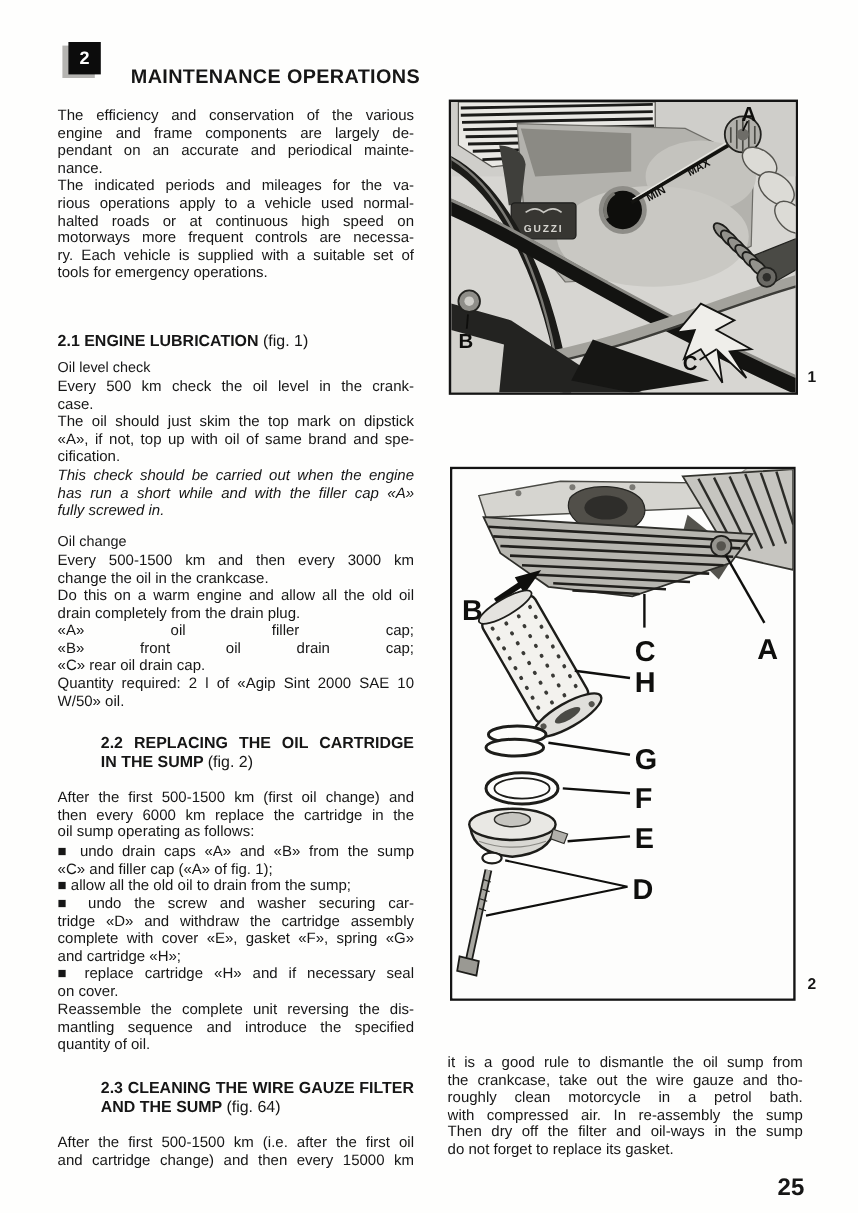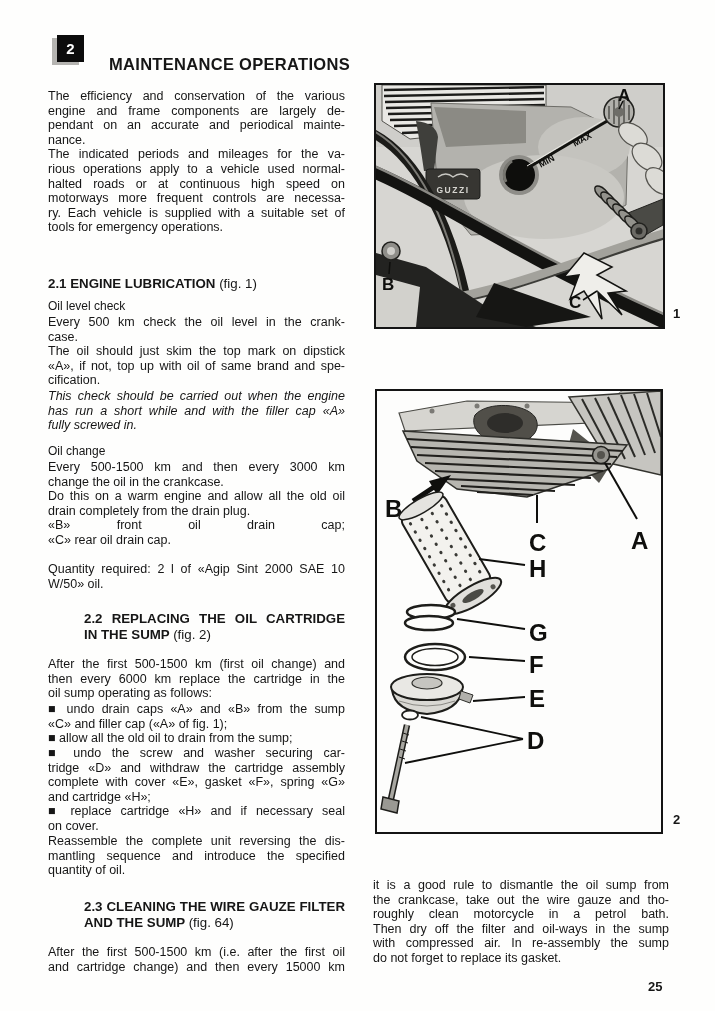--- a/index.html
+++ b/index.html
@@ -22,21 +22,21 @@
   .hl{overflow:hidden;max-height:16px;margin-left:36px;}
   .jfull{text-align:justify;text-align-last:justify;}
   
   .figframe{position:absolute;box-sizing:border-box;border:2px solid #141414;background:#fff;}
   .fig1{left:374px;top:83px;width:291px;height:246px;background:#d7d6d2;}
   .fig2{left:375px;top:389px;width:288px;height:445px;}
   .figframe svg{display:block;width:100%;height:100%;font-family:inherit;}
   .fignum{position:absolute;font-size:13px;font-weight:700;}
   .fignum1{left:673px;top:306px;}
   .fignum2{left:673px;top:812px;}
-  .pagenum{position:absolute;left:648px;top:979px;font-size:13px;font-weight:700;}
+  .pagenum{position:absolute;left:648px;top:979px;font-size:20px;font-weight:700;}
 </style>
 </head>
 <body>
 
 <div class="page">
 
   <div class="chapter-badge">2</div>
   <h1 class="page-title">MAINTENANCE OPERATIONS</h1>
 
   <section class="tb" style="top:89px">
@@ -77,20 +77,21 @@
   <h3 class="tb sh" style="top:444px">Oil change</h3>
   <div class="tb" style="top:460px">
       <div class="ln jl">Every 500-1500 km and then every 3000 km</div>
       <div class="ln">change the oil in the crankcase.</div>
     </div>
   <div class="tb" style="top:489px">
       <div class="ln jl">Do this on a warm engine and allow all the old oil</div>
       <div class="ln">drain completely from the drain plug.</div>
     </div>
   <div class="tb" style="top:518px">
+      <div class="ln jl">«A» oil filler cap;</div>
       <div class="ln jl">«B» front oil drain cap;</div>
       <div class="ln">«C» rear oil drain cap.</div>
     </div>
   <div class="tb" style="top:562px">
       <div class="ln jl">Quantity required: 2 l of «Agip Sint 2000 SAE 10</div>
       <div class="ln">W/50» oil.</div>
     </div>
 
   <h2 class="tb h" style="top:611px">
     <div class="hl jfull">2.2 REPLACING THE OIL CARTRIDGE</div>
@@ -350,20 +351,20 @@
       <path d="M146,348 L44,326 M146,348 L28,372" stroke="#0f0f0d" stroke-width="1.8" fill="none"></path>
       <text x="150" y="358" font-size="24" font-weight="bold" fill="#0f0f0d">D</text>
     </svg>
   </figure>
   <div class="fignum fignum2">2</div>
 
   <div class="tbr" style="top:878px">
       <div class="ln jl">it is a good rule to dismantle the oil sump from</div>
       <div class="ln jl">the crankcase, take out the wire gauze and tho-</div>
       <div class="ln jl">roughly clean motorcycle in a petrol bath.</div>
+      <div class="ln jl">with compressed air. In re-assembly the sump</div>
       <div class="ln jl">Then dry off the filter and oil-ways in the sump</div>
-      <div class="ln jl">with compressed air. In re-assembly the sump</div>
       <div class="ln">do not forget to replace its gasket.</div>
     </div>
 
   <div class="pagenum">25</div>
 
 </div>
 
 </body></html>

